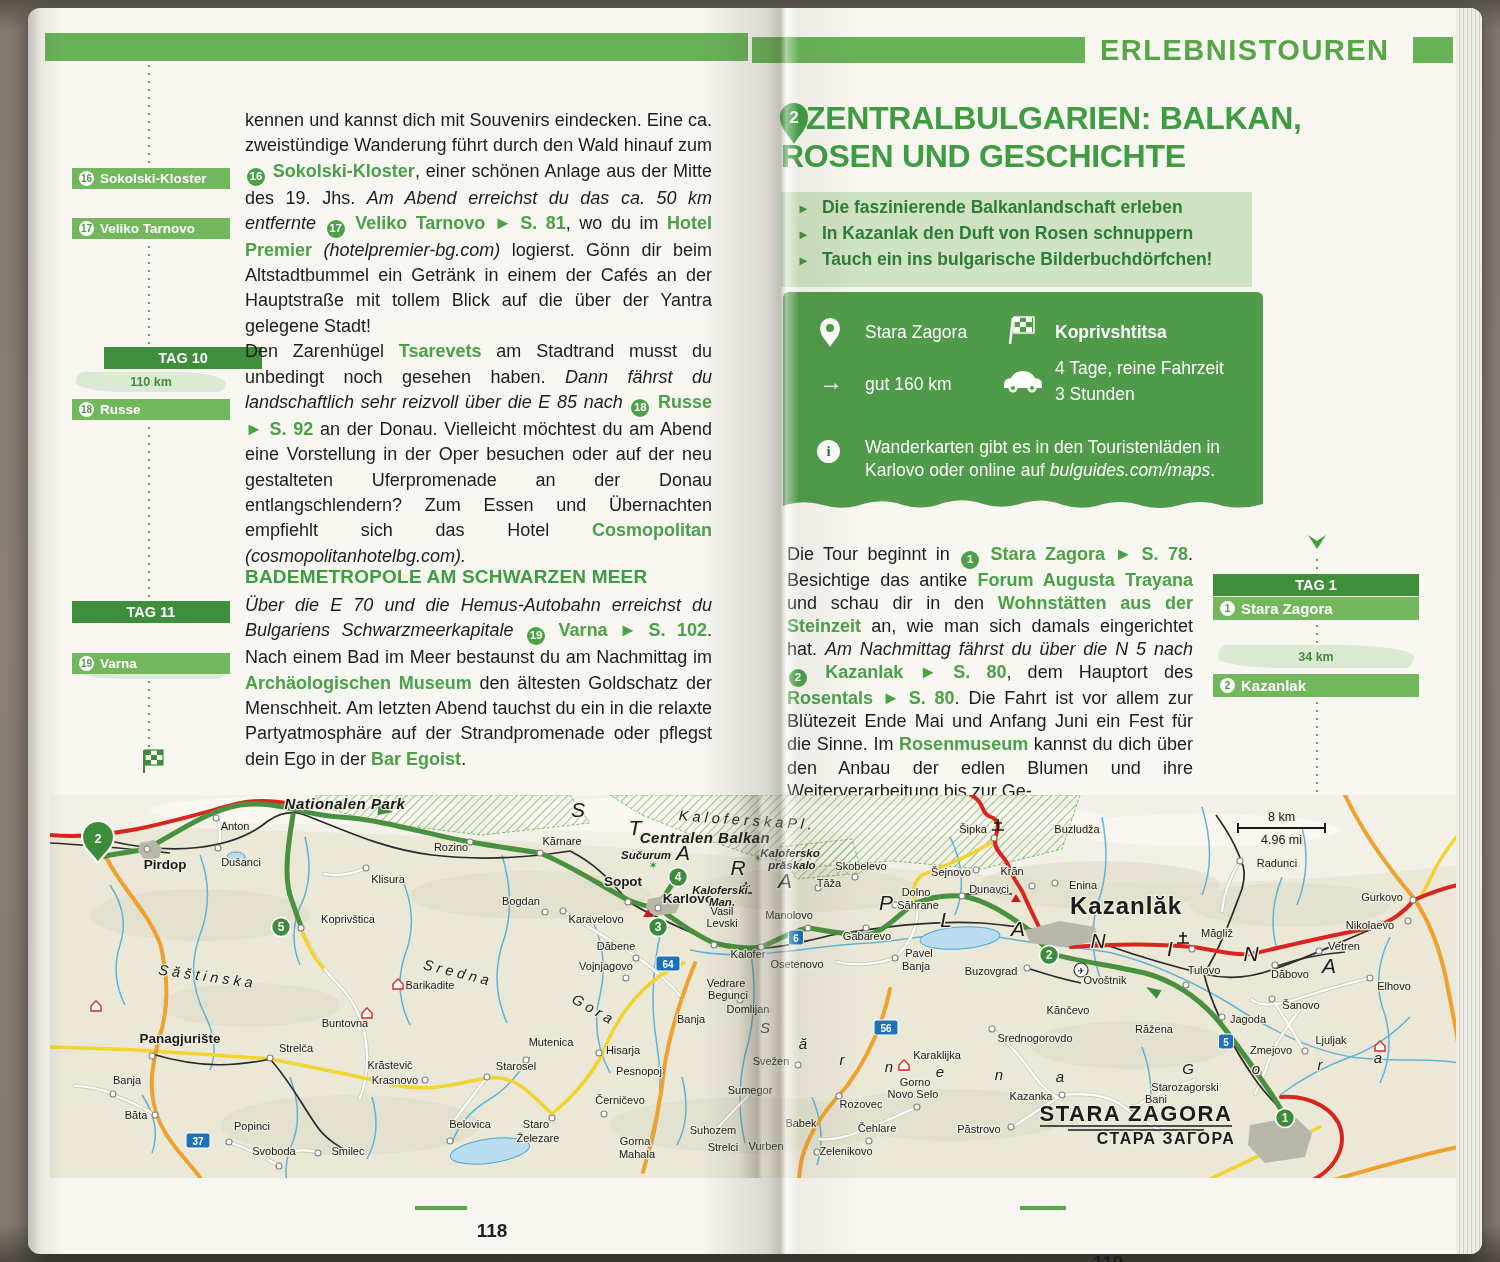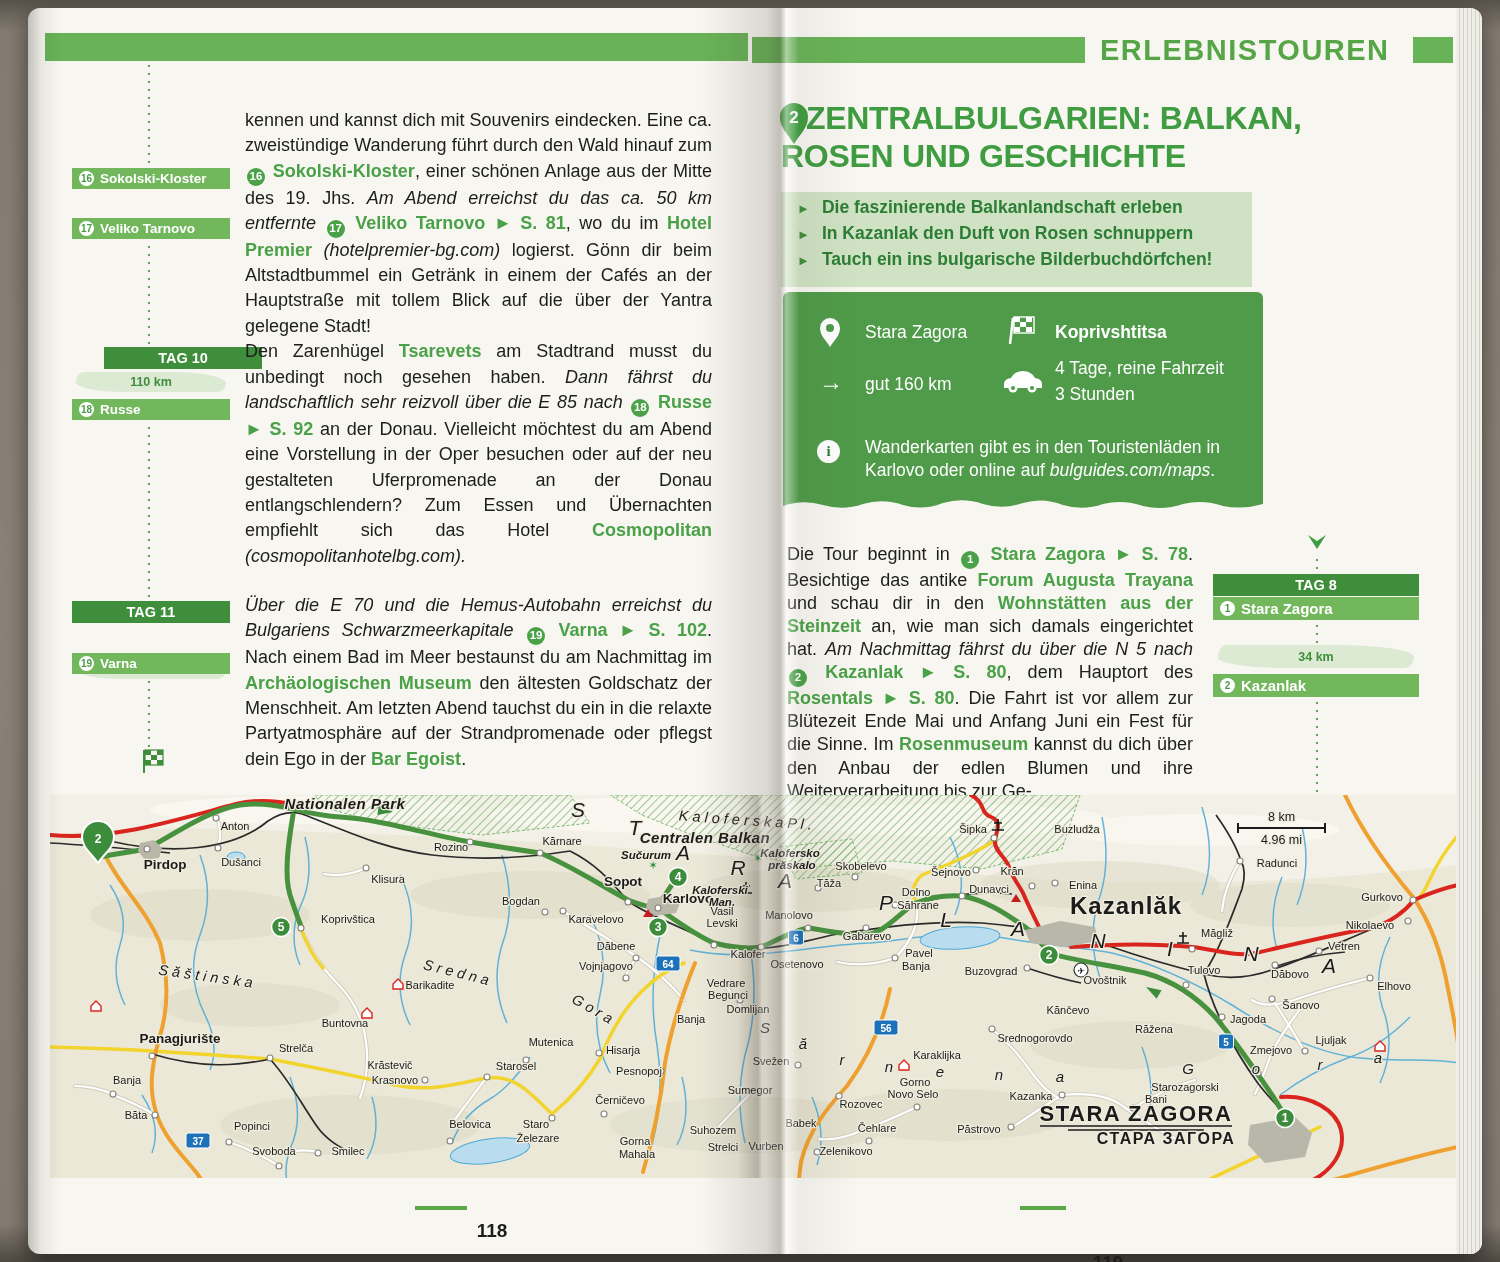--- a/index.html
+++ b/index.html
@@ -129,20 +129,21 @@
           <rect x="5" y="12" width="6" height="5"></rect>
           <rect x="17" y="12" width="6" height="5"></rect>
         </g>
       <rect x="5" y="2" width="18" height="15" fill="none" stroke="#3f8e3c" stroke-width="1.2"></rect>
     </svg>
 
     <div class="col" style="left:217px;top:100px;width:467px;">
       <p><span>kennen und kannst dich mit Souvenirs eindecken. Eine ca. zweistündige Wanderung führt durch den Wald hinauf zum </span><span class="cnum">16</span><span class="g"> Sokolski-Kloster</span><span>, einer schönen Anlage aus der Mitte des 19. Jhs. </span><span class="i">Am Abend erreichst du das ca. 50 km entfernte </span><span class="cnum">17</span><span class="g"> Veliko Tarnovo ► S. 81</span><span>, wo du im </span><span class="g">Hotel Premier </span><span class="i">(hotelpremier-bg.com)</span><span> logierst. Gönn dir beim Altstadtbummel ein Getränk in einem der Cafés an der Hauptstraße mit tollem Blick auf die über der Yantra gelegene Stadt!</span></p>
       <p><span>Den Zarenhügel </span><span class="g">Tsarevets</span><span> am Stadtrand musst du unbedingt noch gesehen haben. </span><span class="i">Dann fährst du landschaftlich sehr reizvoll über die E 85 nach </span><span class="cnum">18</span><span class="g"> Russe ► S. 92</span><span> an der Donau. Vielleicht möchtest du am Abend eine Vorstellung in der Oper besuchen oder auf der neu gestalteten Uferpromenade an der Donau entlangschlendern? Zum Essen und Übernachten empfiehlt sich das Hotel </span><span class="g">Cosmopolitan </span><span class="i">(cosmopolitanhotelbg.com).</span></p>
     </div>
+    <div class="subhead" style="left:217px;top:558px;">BADEMETROPOLE AM SCHWARZEN MEER</div>
     <div class="col" style="left:217px;top:585px;width:467px;">
       <p><span class="i">Über die E 70 und die Hemus-Autobahn erreichst du Bulgariens Schwarzmeerkapitale </span><span class="cnum">19</span><span class="g"> Varna ► S. 102</span><span>. Nach einem Bad im Meer bestaunst du am Nachmittag im </span><span class="g">Archäologischen Museum</span><span> den ältesten Goldschatz der Menschheit. Am letzten Abend tauchst du ein in die relaxte Partyatmosphäre auf der Strandpromenade oder pflegst dein Ego in der </span><span class="g">Bar Egoist</span><span>.</span></p>
     </div>
 
     <svg style="position:absolute;left:750px;top:94px;" width="32" height="44" viewBox="0 0 32 44">
       <path d="M16,42 C10,32 2,26 2,15 A14,14 0 1 1 30,15 C30,26 22,32 16,42 Z" fill="#3f9c40"></path>
       <text x="16" y="21" text-anchor="middle" fill="#fff" font-size="17" font-weight="bold" font-family="Liberation Sans,sans-serif">2</text>
     </svg>
     <div class="title" style="left:778px;top:92px;">ZENTRALBULGARIEN: BALKAN,</div>
     <div class="title" style="left:753px;top:130px;">ROSEN UND GESCHICHTE</div>
@@ -199,21 +200,21 @@
     </div>
 
     <div class="col" style="left:759px;top:535px;width:406px;line-height:23.2px;">
       <p><span>Die Tour beginnt in </span><span class="cnum">1</span><span class="g"> Stara Zagora ► S. 78</span><span>. Besichtige das antike </span><span class="g">Forum Augusta Trayana</span><span> und schau dir in den </span><span class="g">Wohnstätten aus der Steinzeit</span><span> an, wie man sich damals eingerichtet hat. </span><span class="i">Am Nachmittag fährst du über die N 5 nach </span><span class="cnum">2</span><span class="g"> Kazanlak ► S. 80</span><span>, dem Hauptort des </span><span class="g">Rosentals ► S. 80</span><span>. Die Fahrt ist vor allem zur Blütezeit Ende Mai und Anfang Juni ein Fest für die Sinne. Im </span><span class="g">Rosenmuseum</span><span> kannst du dich über den Anbau der edlen Blumen und ihre Weiterverarbeitung bis zur Ge-</span></p>
     </div>
 
     <svg style="position:absolute;left:1277px;top:525px;" width="24" height="20" viewBox="0 0 24 20">
       <path d="M3,2 L12,16 L21,2 L12,8 Z" fill="#3f9c40"></path>
     </svg>
     <div class="vdots" style="left:1287px;top:548px;height:18px;"></div>
-    <div class="day-row" style="left:1185px;top:566px;width:206px;">TAG 8</div>
+    <div class="day-row" style="left:1185px;top:566px;width:206px;">TAG 1</div>
     <div class="stop-row" style="left:1185px;top:589px;width:206px;height:23px;">
       <span class="scnum">1</span>
       <span class="lbl" style="font-size:15px;">Stara Zagora</span>
     </div>
     <div class="vdots" style="left:1287px;top:614px;height:23px;"></div>
     <div class="wash" style="left:1190px;top:637px;width:196px;height:23px;">34 km</div>
     <div class="stop-row" style="left:1185px;top:666px;width:206px;height:23px;">
       <span class="scnum">2</span>
       <span class="lbl" style="font-size:15px;">Kazanlak</span>
     </div>

